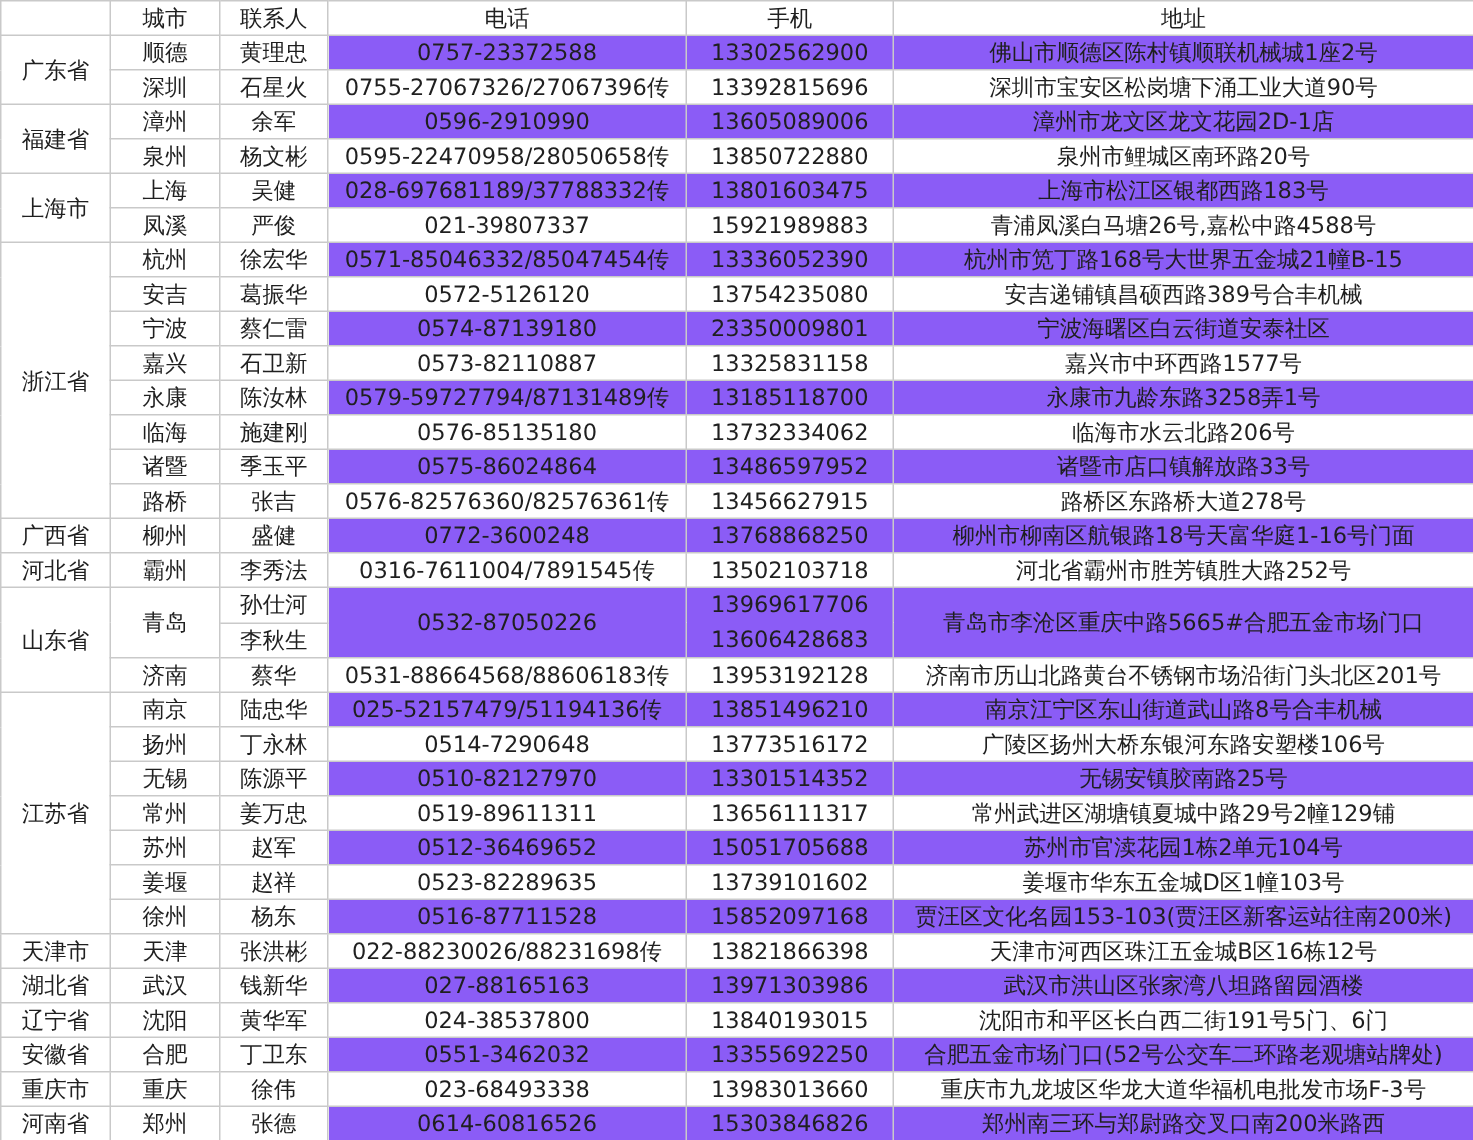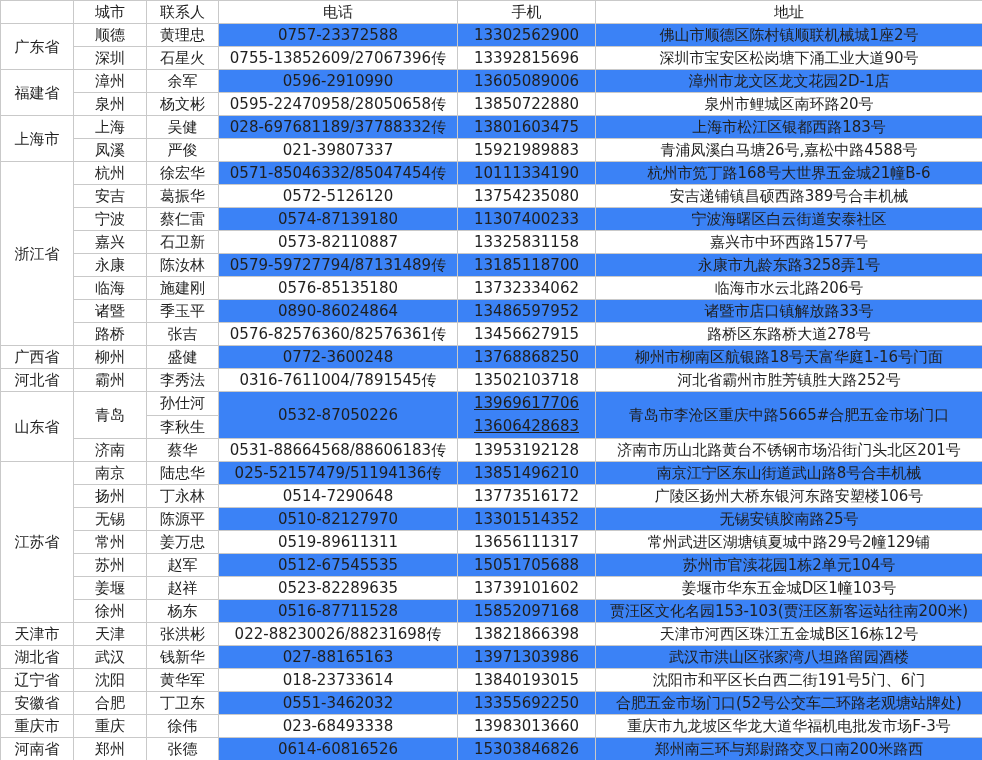--- a/index.html
+++ b/index.html
@@ -22,23 +22,23 @@
     text-align:center;
     vertical-align:middle;
     font-size:15px;
     font-weight:normal;
     color:#1f1f1f;
     white-space:nowrap;
     overflow:hidden;
     line-height:22px;
     background:#ffffff;
   }
-  table.sheet td.shade{background:#3b82f6;}
+  table.sheet td.shade{background:#8b5cf6;}
   td.mobile-stack{line-height:23px;}
-  td.mobile-stack div{height:23px;line-height:23px;text-decoration:underline;}
+  td.mobile-stack div{height:23px;line-height:23px;}
 </style>
 </head>
 <body>
 
 <table class="sheet">
   <colgroup>
     <col class="c-prov">
       <col class="c-city">
       <col class="c-contact">
     <col class="c-phone">
@@ -60,21 +60,21 @@
         <td rowspan="2">广东省</td>
         <td>顺德</td>
         <td>黄理忠</td>
         <td class="shade">0757-23372588</td>
         <td class="shade">13302562900</td>
         <td class="shade">佛山市顺德区陈村镇顺联机械城1座2号</td>
       </tr>
       <tr>
         <td>深圳</td>
         <td>石星火</td>
-        <td>0755-13852609/27067396传</td>
+        <td>0755-27067326/27067396传</td>
         <td>13392815696</td>
         <td>深圳市宝安区松岗塘下涌工业大道90号</td>
       </tr>
       <tr>
         <td rowspan="2">福建省</td>
         <td>漳州</td>
         <td>余军</td>
         <td class="shade">0596-2910990</td>
         <td class="shade">13605089006</td>
         <td class="shade">漳州市龙文区龙文花园2D-1店</td>
@@ -99,35 +99,35 @@
         <td>严俊</td>
         <td>021-39807337</td>
         <td>15921989883</td>
         <td>青浦凤溪白马塘26号,嘉松中路4588号</td>
       </tr>
       <tr>
         <td rowspan="8">浙江省</td>
         <td>杭州</td>
         <td>徐宏华</td>
         <td class="shade">0571-85046332/85047454传</td>
-        <td class="shade">10111334190</td>
-        <td class="shade">杭州市笕丁路168号大世界五金城21幢B-6</td>
+        <td class="shade">13336052390</td>
+        <td class="shade">杭州市笕丁路168号大世界五金城21幢B-15</td>
       </tr>
       <tr>
         <td>安吉</td>
         <td>葛振华</td>
         <td>0572-5126120</td>
         <td>13754235080</td>
         <td>安吉递铺镇昌硕西路389号合丰机械</td>
       </tr>
       <tr>
         <td>宁波</td>
         <td>蔡仁雷</td>
         <td class="shade">0574-87139180</td>
-        <td class="shade">11307400233</td>
+        <td class="shade">23350009801</td>
         <td class="shade">宁波海曙区白云街道安泰社区</td>
       </tr>
       <tr>
         <td>嘉兴</td>
         <td>石卫新</td>
         <td>0573-82110887</td>
         <td>13325831158</td>
         <td>嘉兴市中环西路1577号</td>
       </tr>
       <tr>
@@ -140,21 +140,21 @@
       <tr>
         <td>临海</td>
         <td>施建刚</td>
         <td>0576-85135180</td>
         <td>13732334062</td>
         <td>临海市水云北路206号</td>
       </tr>
       <tr>
         <td>诸暨</td>
         <td>季玉平</td>
-        <td class="shade">0890-86024864</td>
+        <td class="shade">0575-86024864</td>
         <td class="shade">13486597952</td>
         <td class="shade">诸暨市店口镇解放路33号</td>
       </tr>
       <tr>
         <td>路桥</td>
         <td>张吉</td>
         <td>0576-82576360/82576361传</td>
         <td>13456627915</td>
         <td>路桥区东路桥大道278号</td>
       </tr>
@@ -220,21 +220,21 @@
       <tr>
         <td>常州</td>
         <td>姜万忠</td>
         <td>0519-89611311</td>
         <td>13656111317</td>
         <td>常州武进区湖塘镇夏城中路29号2幢129铺</td>
       </tr>
       <tr>
         <td>苏州</td>
         <td>赵军</td>
-        <td class="shade">0512-67545535</td>
+        <td class="shade">0512-36469652</td>
         <td class="shade">15051705688</td>
         <td class="shade">苏州市官渎花园1栋2单元104号</td>
       </tr>
       <tr>
         <td>姜堰</td>
         <td>赵祥</td>
         <td>0523-82289635</td>
         <td>13739101602</td>
         <td>姜堰市华东五金城D区1幢103号</td>
       </tr>
@@ -258,21 +258,21 @@
         <td>武汉</td>
         <td>钱新华</td>
         <td class="shade">027-88165163</td>
         <td class="shade">13971303986</td>
         <td class="shade">武汉市洪山区张家湾八坦路留园酒楼</td>
       </tr>
       <tr>
         <td>辽宁省</td>
         <td>沈阳</td>
         <td>黄华军</td>
-        <td>018-23733614</td>
+        <td>024-38537800</td>
         <td>13840193015</td>
         <td>沈阳市和平区长白西二街191号5门、6门</td>
       </tr>
       <tr>
         <td>安徽省</td>
         <td>合肥</td>
         <td>丁卫东</td>
         <td class="shade">0551-3462032</td>
         <td class="shade">13355692250</td>
         <td class="shade">合肥五金市场门口(52号公交车二环路老观塘站牌处)</td>

